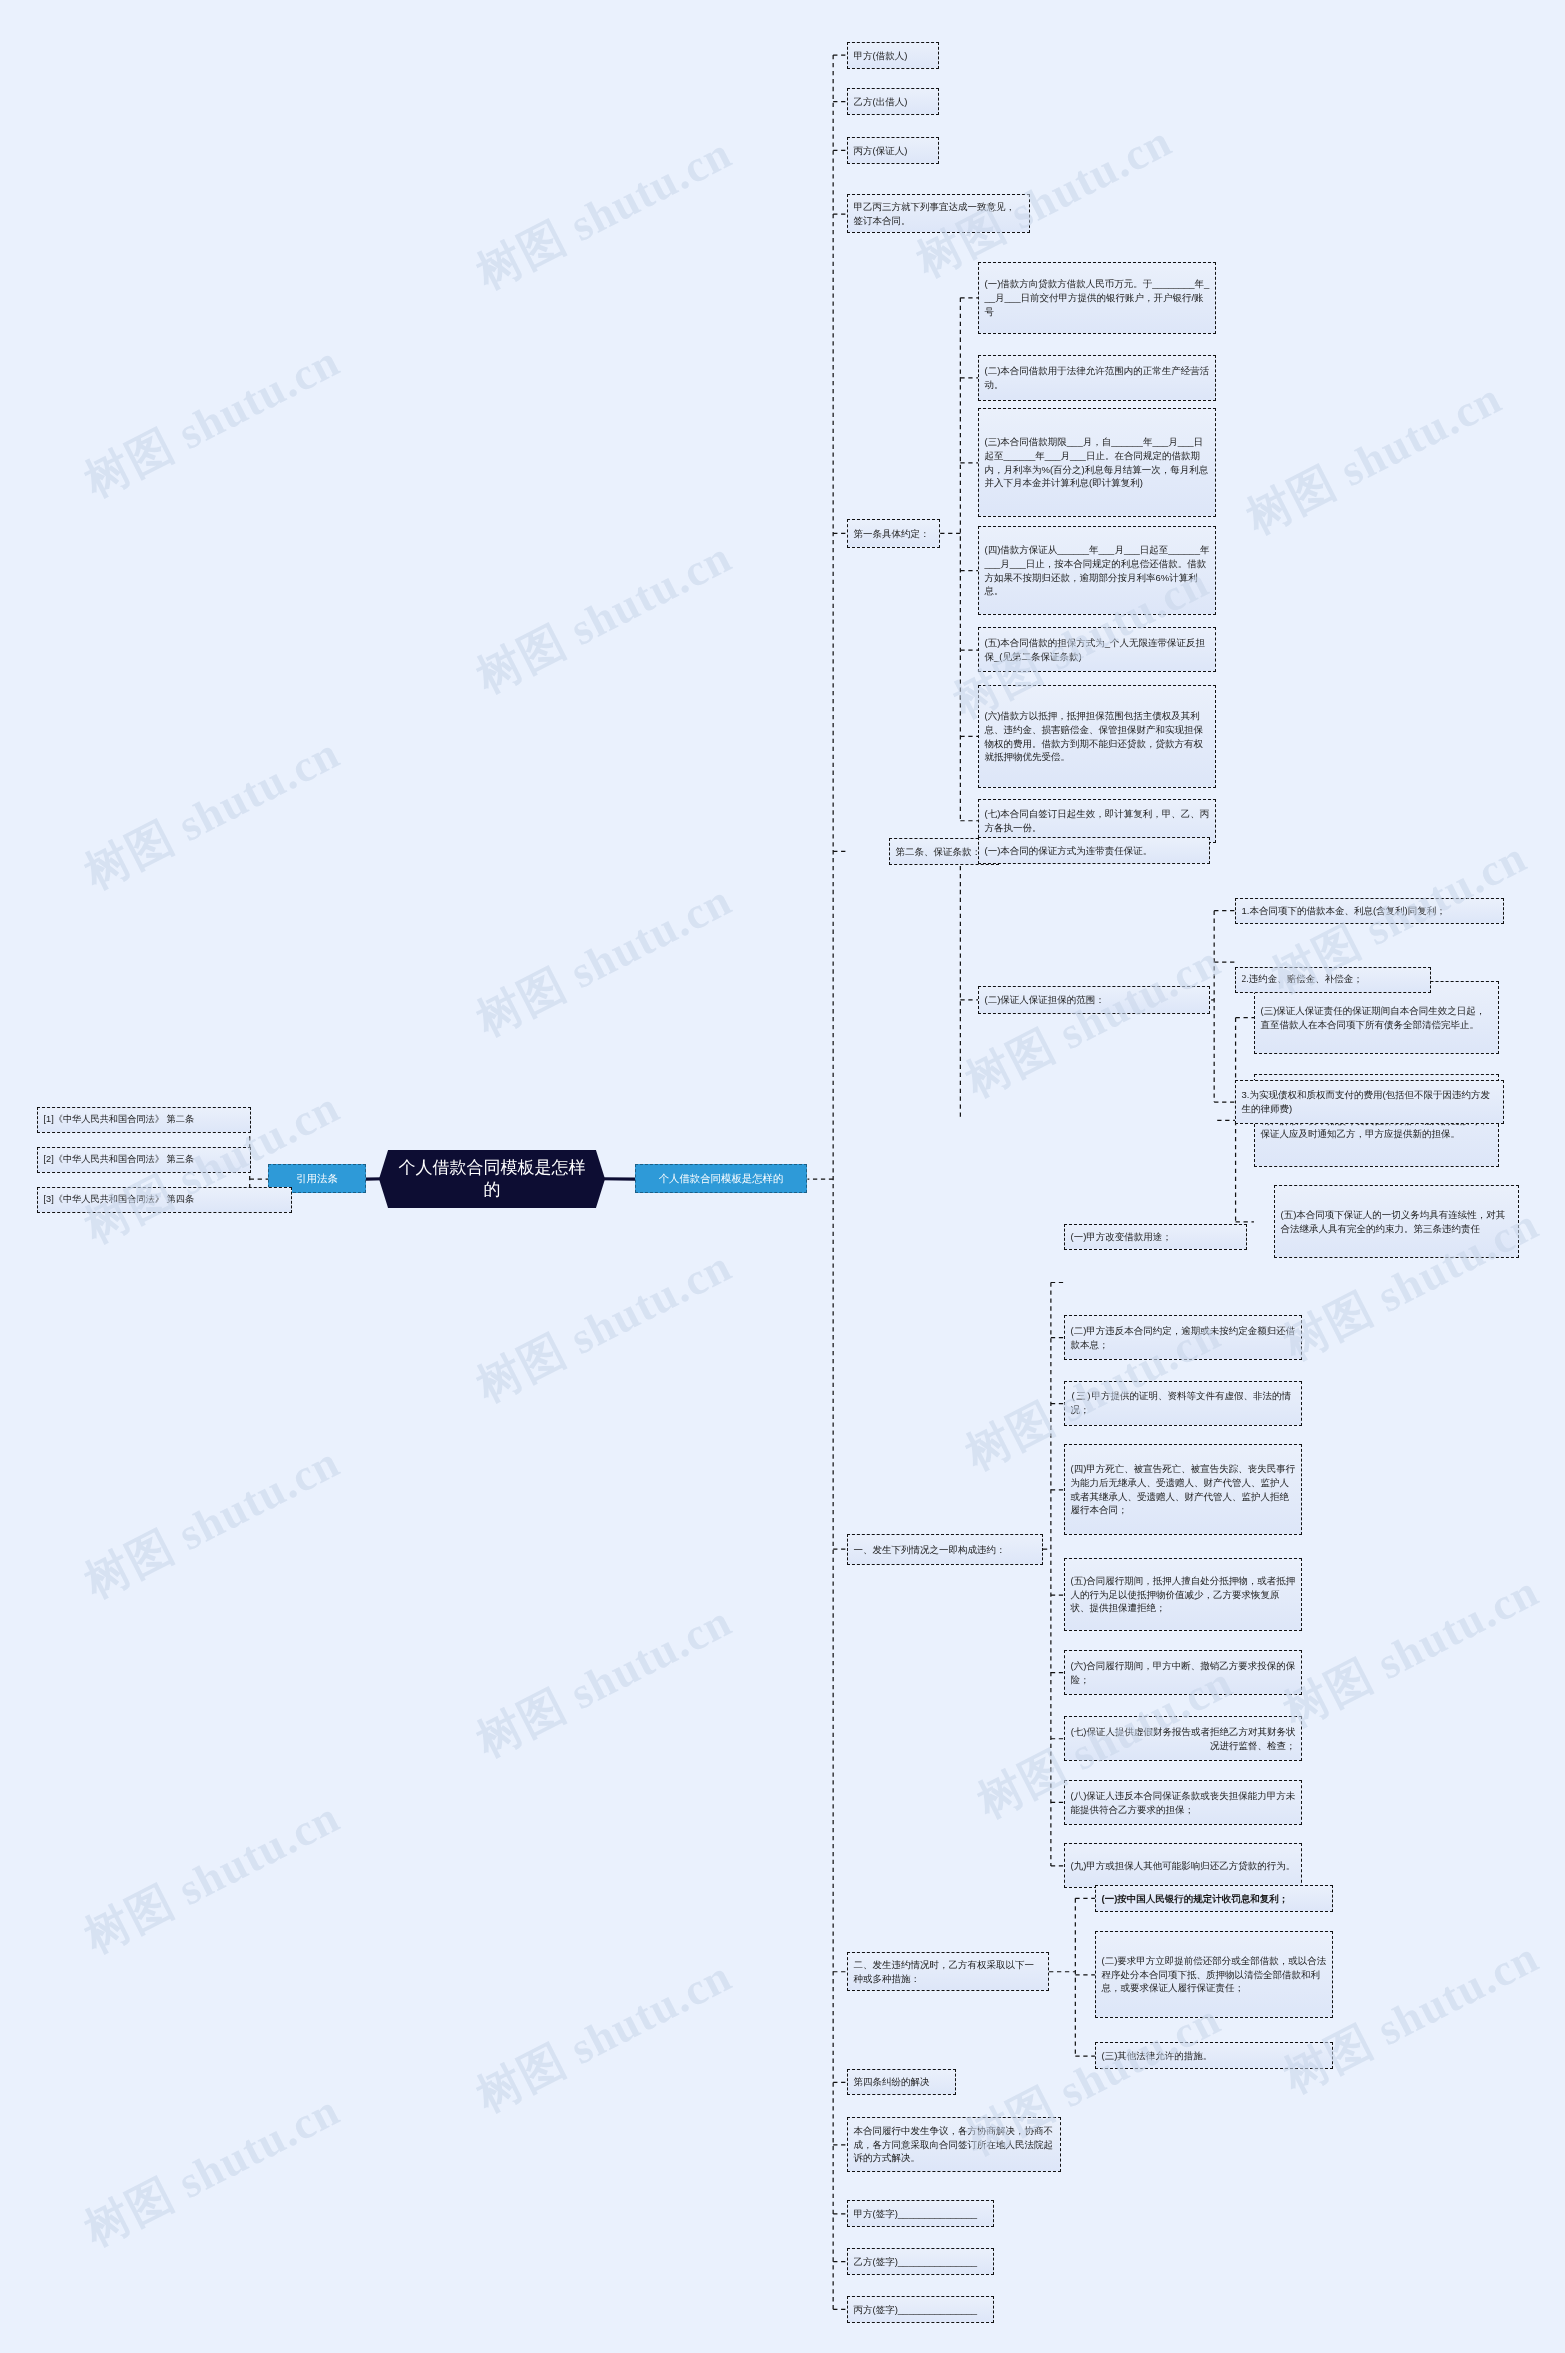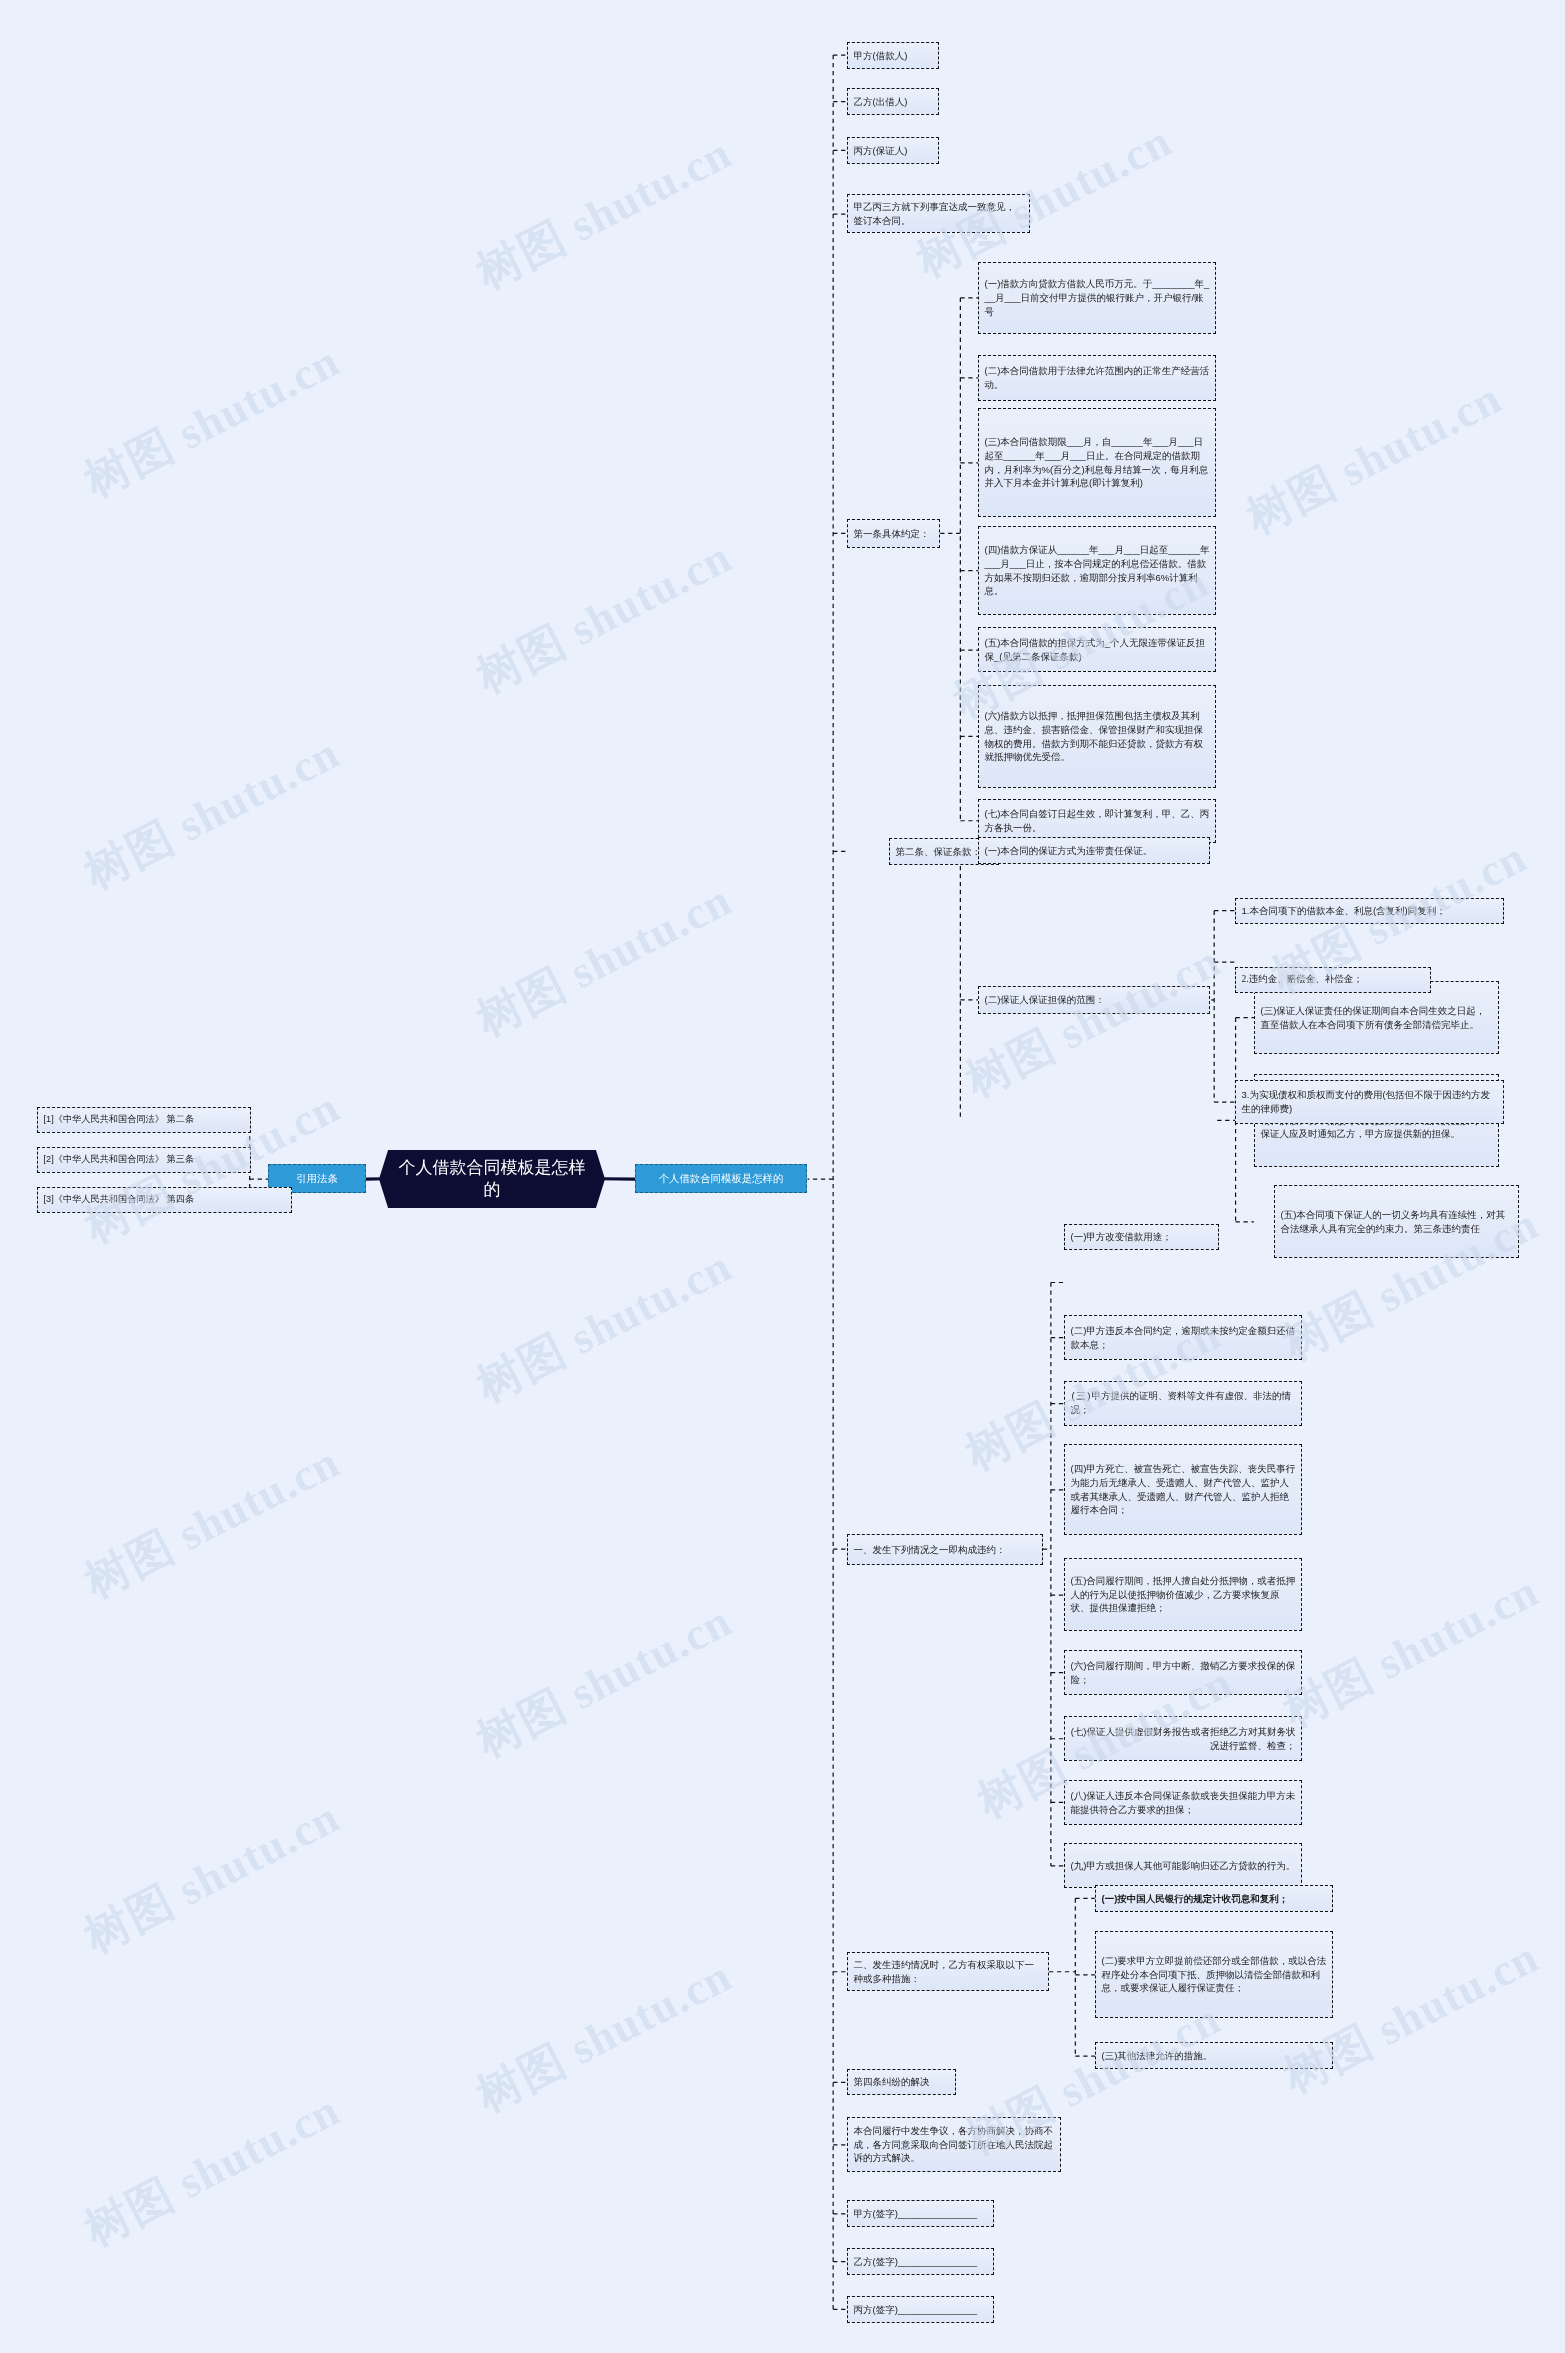--- a/index.html
+++ b/index.html
@@ -163,21 +163,21 @@
       <div class="node" style="left: 978px; top: 685px; width: 238px; height: 103px;">(六)借款方以抵押，抵押担保范围包括主债权及其利息、违约金、损害赔偿金、保管担保财产和实现担保物权的费用。借款方到期不能归还贷款，贷款方有权就抵押物优先受偿。</div>
       <div class="node" style="left: 978px; top: 799px; width: 238px; height: 44px;">(七)本合同自签订日起生效，即计算复利，甲、乙、丙方各执一份。</div>
       <div class="node" style="left: 978px; top: 837px; width: 232px; height: 27px;">(一)本合同的保证方式为连带责任保证。</div>
       <div class="node" style="left: 978px; top: 986px; width: 232px; height: 28px;">(二)保证人保证担保的范围：</div>
       <div class="node" style="left: 1254px; top: 981px; width: 245px; height: 73px;">(三)保证人保证责任的保证期间自本合同生效之日起，直至借款人在本合同项下所有债务全部清偿完毕止。</div>
       <div class="node" style="left: 1254px; top: 1074px; width: 245px; height: 93px;">(四)在借款期内，保证人发生被宣告破产、被依法撤销、解散、资不抵债等丧失担保资格和能力的变故时，保证人应及时通知乙方，甲方应提供新的担保。</div>
       <div class="node" style="left: 1254px; top: 1185px; width: 245px; height: 73px; margin-left: 20px;">(五)本合同项下保证人的一切义务均具有连续性，对其合法继承人具有完全的约束力。第三条违约责任</div>
       <div class="node" style="left: 1235px; top: 898px; width: 269px; height: 26px;">1.本合同项下的借款本金、利息(含复利)同复利；</div>
       <div class="node" style="left: 1235px; top: 967px; width: 196px; height: 26px; font-family: Liberation Serif, serif;">2.违约金、赔偿金、补偿金；</div>
       <div class="node" style="left: 1235px; top: 1080px; width: 269px; height: 44px;">3.为实现债权和质权而支付的费用(包括但不限于因违约方发生的律师费)</div>
-      <div class="node" style="left: 1064px; top: 1224px; width: 155px; height: 26px;">(一)甲方改变借款用途；</div>
+      <div class="node" style="left: 1064px; top: 1224px; width: 183px; height: 26px;">(一)甲方改变借款用途；</div>
       <div class="node" style="left: 1064px; top: 1315px; width: 238px; height: 45px;">(二)甲方违反本合同约定，逾期或未按约定金额归还借款本息；</div>
       <div class="node" style="left: 1064px; top: 1381px; width: 238px; height: 45px; font-family: Liberation Mono, monospace;">(三)甲方提供的证明、资料等文件有虚假、非法的情况；</div>
       <div class="node" style="left: 1064px; top: 1444px; width: 238px; height: 91px;">(四)甲方死亡、被宣告死亡、被宣告失踪、丧失民事行为能力后无继承人、受遗赠人、财产代管人、监护人或者其继承人、受遗赠人、财产代管人、监护人拒绝履行本合同；</div>
       <div class="node" style="left: 1064px; top: 1558px; width: 238px; height: 73px;">(五)合同履行期间，抵押人擅自处分抵押物，或者抵押人的行为足以使抵押物价值减少，乙方要求恢复原状、提供担保遭拒绝；</div>
       <div class="node" style="left: 1064px; top: 1650px; width: 238px; height: 45px;">(六)合同履行期间，甲方中断、撤销乙方要求投保的保险；</div>
       <div class="node" style="left: 1064px; top: 1716px; width: 238px; height: 45px; text-align: right;">(七)保证人提供虚假财务报告或者拒绝乙方对其财务状况进行监督、检查；</div>
       <div class="node" style="left: 1064px; top: 1780px; width: 238px; height: 45px;">(八)保证人违反本合同保证条款或丧失担保能力甲方未能提供符合乙方要求的担保；</div>
       <div class="node" style="left: 1064px; top: 1843px; width: 238px; height: 45px;">(九)甲方或担保人其他可能影响归还乙方贷款的行为。</div>
       <div class="node" style="left: 1095px; top: 1885px; width: 238px; height: 27px; font-weight: bold;">(一)按中国人民银行的规定计收罚息和复利；</div>
       <div class="node" style="left: 1095px; top: 1931px; width: 238px; height: 87px;">(二)要求甲方立即提前偿还部分或全部借款，或以合法程序处分本合同项下抵、质押物以清偿全部借款和利息，或要求保证人履行保证责任；</div>

